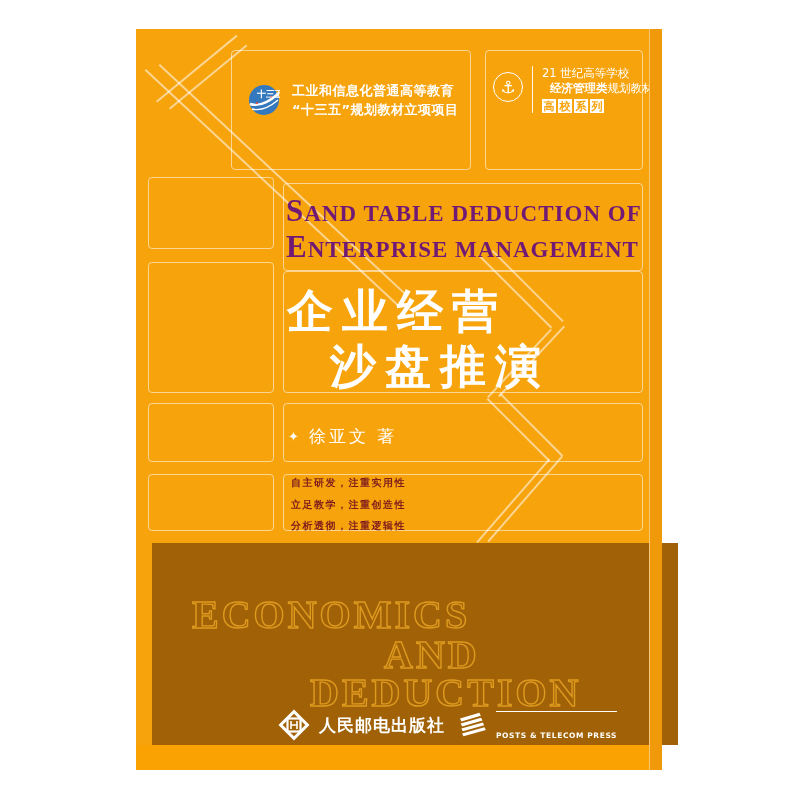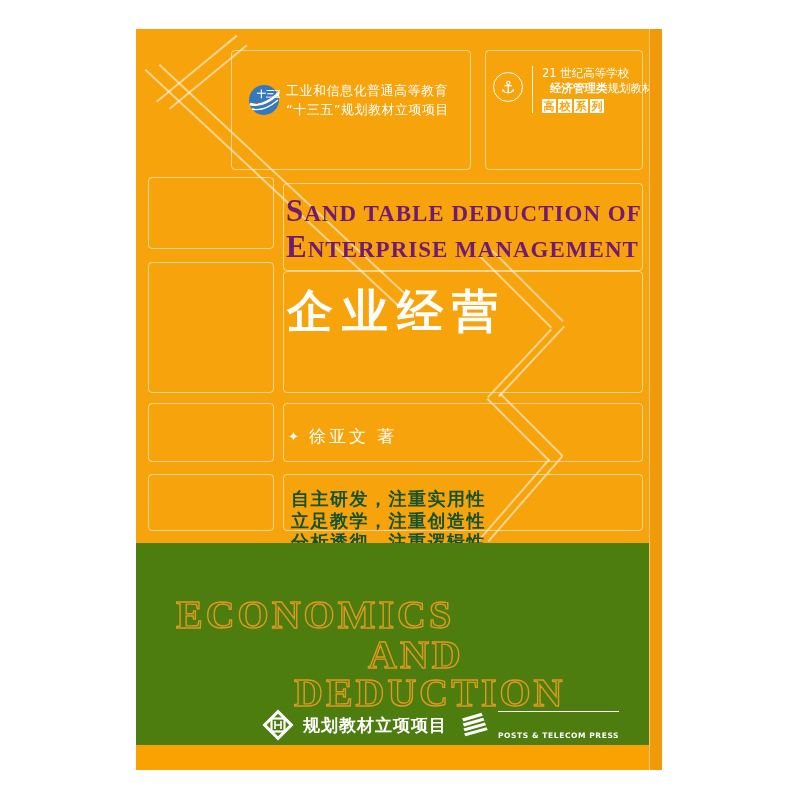--- a/index.html
+++ b/index.html
@@ -2,41 +2,41 @@
 <html><head>
 <meta charset="utf-8">
 <style>
   * { margin:0; padding:0; box-sizing:border-box; }
   body { width:800px; height:800px; background:#ffffff; font-family:"DejaVu Sans", sans-serif; position:relative; overflow:hidden; }
 
   .cover { position:absolute; left:136px; top:29px; width:526px; height:741px; background:#F7A30C; }
 
   .orange-section { position:absolute; left:0; top:0; width:100%; height:514px; overflow:hidden; }
   .edge-right { position:absolute; right:0; top:0; width:13px; height:741px; background:#F0990A; border-left:1px solid rgba(255,255,255,.45); z-index:5; }
-  .dark-band { position:absolute; left:0; top:514px; width:100%; height:202px; background:#4d7c0f; overflow:hidden; }
+  .dark-band { position:absolute; left:16px; top:514px; width:100%; height:202px; background:#a16207; overflow:hidden; }
   .bottom-strip { position:absolute; left:0; top:716px; width:100%; height:25px; background:#F9A201; }
 
   
   .gbox { position:absolute; border:1px solid rgba(255,255,255,.55); border-radius:4px; }
   .road { position:absolute; height:1.5px; background:rgba(255,255,255,.55); transform-origin:0 0; }
 
   .b-ministry { left:95px; top:21px; width:240px; height:120px; }
   .b-series   { left:349px; top:21px; width:158px; height:120px; }
   .b-l1 { left:12px; top:148px; width:126px; height:72px; }
   .b-l2 { left:12px; top:233px; width:126px; height:131px; }
   .b-l3 { left:12px; top:374px; width:126px; height:59px; }
   .b-l4 { left:12px; top:445px; width:126px; height:57px; }
   .b-entitle { left:147px; top:154px; width:360px; height:88px; }
   .b-cntitle { left:147px; top:242px; width:360px; height:122px; }
   .b-author  { left:147px; top:374px; width:360px; height:59px; }
   .b-tag     { left:147px; top:445px; width:360px; height:57px; }
 
   
-  .ministry-badge { position:absolute; left:112px; top:52px; display:flex; align-items:center; gap:6px; }
-  .ministry-text { color:#fff; font-size:13px; font-weight:normal; line-height:19px; letter-spacing:.5px; }
+  .ministry-badge { position:absolute; left:112px; top:52px; display:flex; align-items:center; gap:12px; }
+  .ministry-text { color:#fff; font-size:13px; font-weight:bold; line-height:19px; letter-spacing:.5px; }
   .series-badge { position:absolute; left:357px; top:37px; display:flex; gap:9px; }
   .anchor-circle { width:30px; height:30px; border:1.6px solid #fff; border-radius:50%; color:#fff;
                    display:flex; align-items:center; justify-content:center; font-size:17px; margin-top:6px; }
   .series-text { border-left:1px solid rgba(255,255,255,.9); padding-left:9px; color:#fff; font-size:11.5px; line-height:15px; }
   .series-text .bold { font-weight:bold;margin-left:8px; }
   .chips { display:flex; gap:2px; margin-top:3px; }
   .chip { width:14px; height:14px; background:#fff; color:#F7A30C; font-size:11px; font-weight:bold;
           display:flex; align-items:center; justify-content:center; }
 
   
@@ -46,21 +46,21 @@
   .en-title .rest { font-size:23px; }
   .en-line2 { }
   .cn-title { position:absolute; color:#fff; font-weight:bold; font-size:46px; letter-spacing:9px; white-space:nowrap; }
   .cn-line1 { left:151px; top:252px; }
   .cn-line2 { left:194px; top:307px; }
 
   .author-row { position:absolute; left:152px; top:396px; color:#fff; font-size:17px; letter-spacing:3px;
                 display:flex; align-items:center; gap:10px; }
   .star-icon { font-size:13px; letter-spacing:0; }
 
-  .taglines { position:absolute; left:155px; top:459px; color:#14532d; font-size:18px; font-weight:bold;
+  .taglines { position:absolute; left:155px; top:443px; color:#7f1d1d; font-size:10px; font-weight:bold;
               line-height:21.5px; letter-spacing:1.5px; }
 
   
   .band-word { position:absolute; font-family:"Liberation Serif", serif; font-weight:bold; font-size:40px;
                letter-spacing:3px; color:transparent; -webkit-text-stroke:1.4px #DE9A1F; white-space:nowrap; }
   .w-economics { left:40px; top:48px; }
   .w-and { left:232px; top:88px; }
   .w-management { left:158px; top:126px; }
 
   
@@ -130,20 +130,21 @@
         </div>
       </div>
     </div>
 
     <div class="en-title">
       <div><span class="cap">S</span><span class="rest">AND TABLE DEDUCTION OF</span></div>
       <div class="en-line2"><span class="cap">E</span><span class="rest">NTERPRISE MANAGEMENT</span></div>
     </div>
 
     <div class="cn-title cn-line1">企业经营</div>
+    <div class="cn-title cn-line2">沙盘推演</div>
 
     <div class="author-row">
       <span class="star-icon">✦</span>
       <span>徐亚文 著</span>
     </div>
 
     <div class="taglines">
       <div>自主研发，注重实用性</div>
       <div>立足教学，注重创造性</div>
       <div>分析透彻，注重逻辑性</div>
@@ -155,21 +156,21 @@
     <div class="band-word w-and">AND</div>
     <div class="band-word w-management">DEDUCTION</div>
 
     <div class="publishers">
       <div class="pub-group">
         <svg width="32" height="32" viewBox="0 0 32 32">
           <rect x="6.5" y="6.5" width="19" height="19" transform="rotate(45 16 16)" fill="none" stroke="#fff" stroke-width="3"></rect>
           <rect x="9.5" y="9.5" width="13" height="13" fill="none" stroke="#fff" stroke-width="2.2"></rect>
           <path d="M13 12 v8 M19 12 v8 M13 16 h6" stroke="#fff" stroke-width="1.6" fill="none"></path>
         </svg>
-        <span class="pub-group-name">规划教材立项项目</span>
+        <span class="pub-group-name">人民邮电出版社</span>
       </div>
       <div class="pub-group">
         <svg width="30" height="30" viewBox="0 0 30 30">
           <g transform="rotate(-8 15 15)">
             <path d="M4 7 L24 4 L25 7 L5 10 Z" fill="#fff"></path>
             <path d="M4 12 L25 9 L26 12 L5 15 Z" fill="#fff"></path>
             <path d="M4 17 L26 14 L27 17 L5 20 Z" fill="#fff"></path>
             <path d="M4 22 L27 19 L28 22 L5 25 Z" fill="#fff"></path>
           </g>
         </svg>

